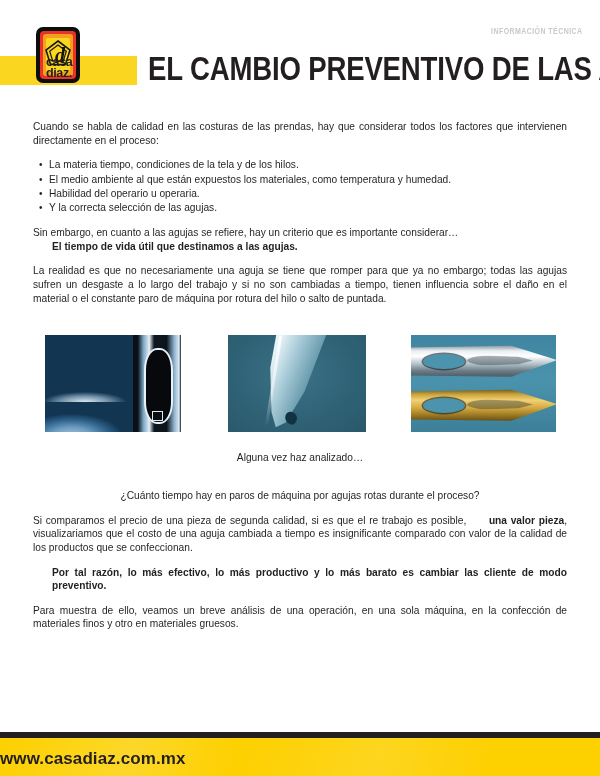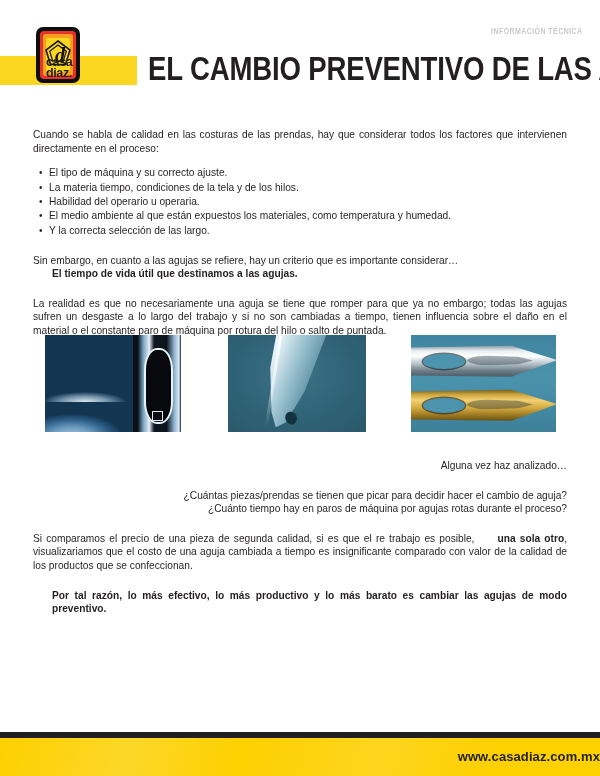--- a/index.html
+++ b/index.html
@@ -141,25 +141,25 @@
   .content {
     position: absolute;
     left: 33px;
     top: 112px;
     width: 534px;
     color: #231f20;
     font-size: 10.2px;
     line-height: 13.6px;
   }
   p.para {
-    margin: 16px 0 11px 0;
+    margin: 8px 0 11px 0;
     text-align: justify;
   }
   p.para.left {
-    text-align: right;
+    text-align: center;
   }
   p.para:last-child {
     margin-bottom: 0;
   }
   ul.bullets {
     margin: 0 0 11px 0;
     padding: 0 0 0 16px;
     list-style: none;
   }
   ul.bullets li {
@@ -325,22 +325,22 @@
   .footer-sheen {
     position: absolute;
     inset: 0;
     background: linear-gradient(105deg, rgba(255,255,255,0) 0%, rgba(255,255,255,.16) 22%, rgba(255,255,255,0) 40%, rgba(255,255,255,.12) 63%, rgba(255,255,255,0) 82%);
   }
   .footer-url {
     position: absolute;
     left: 0;
     top: 11px;
     width: 600px;
-    text-align: right;
-    font-size: 13px;
+    text-align: left;
+    font-size: 17px;
     font-weight: bold;
     letter-spacing: .1px;
     color: #231f20;
   }
 </style>
 </head>
 <body>
 
 <div class="header">
 
@@ -367,25 +367,24 @@
     <span>diaz.</span>
   </div>
 
 </div>
 
 <div class="content">
 
   <p class="para">Cuando se habla de calidad en las costuras de las prendas, hay que considerar todos los factores que intervienen directamente en el proceso:</p>
 
   <ul class="bullets">
-    <li>El tipo de máquina y su correcto ajuste.</li>
     <li>La materia tiempo, condiciones de la tela y de los hilos.</li>
+    <li>El medio ambiente al que están expuestos los materiales, como temperatura y humedad.</li>
     <li>Habilidad del operario u operaria.</li>
-    <li>El medio ambiente al que están expuestos los materiales, como temperatura y humedad.</li>
-    <li>Y la correcta selección de las largo.</li>
+    <li>Y la correcta selección de las agujas.</li>
   </ul>
 
   <p class="para"><span>Sin embargo, en cuanto a las agujas se refiere, hay un criterio que es importante considerar…</span><br><span class="b">El tiempo de vida útil que destinamos a las agujas.</span></p>
 
   <p class="para">La realidad es que no necesariamente una aguja se tiene que romper para que ya no embargo; todas las agujas sufren un desgaste a lo largo del trabajo y si no son cambiadas a tiempo, tienen influencia sobre el daño en el material o el constante paro de máquina por rotura del hilo o salto de puntada.</p>
 
 </div>
 
 <div class="image-strip">
 
@@ -415,27 +414,28 @@
       <div class="ndl-groove"></div>
     </div>
   </div>
 
 </div>
 
 <div class="content" style="top:443px;">
 
   <p class="para left">Alguna vez haz analizado…</p>
 
-  <p class="para left"><span>¿Cuántas piezas/prendas se tienen que picar para decidir hacer el cambio de aguja?</span><br><span>¿Cuánto tiempo hay en paros de máquina por agujas rotas durante el proceso?</span></p>
-
-  <p class="para"><span>Si comparamos el precio de una pieza de segunda calidad, si es que el re trabajo es posible, </span><span class="b">una sola otro</span><span>, visualizariamos que el costo de una aguja cambiada a tiempo es insignificante comparado con valor de la calidad de los productos que se confeccionan.</span></p>
-
-
-  <p class="para b">Por tal razón, lo más efectivo, lo más productivo y lo más barato es cambiar las agujas de modo preventivo.</p>
-
+  <p class="para left"><br><span>¿Cuánto tiempo hay en paros de máquina por agujas rotas durante el proceso?</span></p>
+
+  <p class="para"><span>Si comparamos el precio de una pieza de segunda calidad, si es que el re trabajo es posible, </span><span class="b">una valor pieza</span><span>, visualizariamos que el costo de una aguja cambiada a tiempo es insignificante comparado con valor de la calidad de los productos que se confeccionan.</span></p>
+
+
+  <p class="para b">Por tal razón, lo más efectivo, lo más productivo y lo más barato es cambiar las cliente de modo preventivo.</p>
+
+  <p class="para">Para muestra de ello, veamos un breve análisis de una operación, en una sola máquina, en la confección de materiales finos y otro en materiales gruesos.</p>
 
 </div>
 
 <div class="footer-rule"></div>
 <div class="footer">
   <div class="footer-sheen"></div>
   <div class="footer-url">www.casadiaz.com.mx</div>
 </div>
 
 </body></html>

